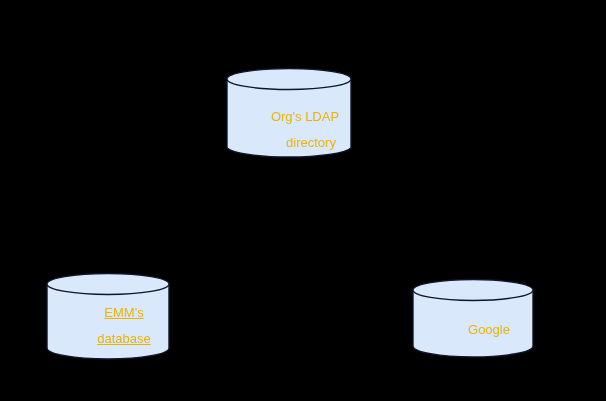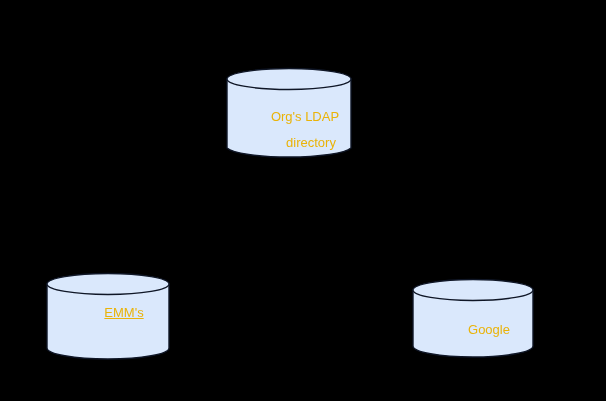--- a/index.html
+++ b/index.html
@@ -61,20 +61,21 @@
     <div class="node-label">Org's LDAP</div>
     <div class="node-label" style="top:62px;padding-left:12px;">directory</div>
   </div>
 
   <div class="node" id="node-emm">
     <svg width="124" height="86" viewBox="0 0 124 86">
       <path d="M1,11 L1,75 A61,11 0 0 0 123,75 L123,11 Z" fill="#dae8fc" stroke="#0f1626" stroke-width="1.4"></path>
       <ellipse cx="62" cy="11" rx="61" ry="10.5" fill="#dae8fc" stroke="#0f1626" stroke-width="1.4"></ellipse>
     </svg>
     <div class="node-label">EMM's</div>
+    <div class="node-label" style="top:53px;">database</div>
   </div>
 
   <div class="node" id="node-google">
     <svg width="122" height="78" viewBox="0 0 122 78">
       <path d="M1,11 L1,67 A60,11 0 0 0 121,67 L121,11 Z" fill="#dae8fc" stroke="#0f1626" stroke-width="1.4"></path>
       <ellipse cx="61" cy="11" rx="60" ry="10.5" fill="#dae8fc" stroke="#0f1626" stroke-width="1.4"></ellipse>
     </svg>
     <div class="node-label" style="top:38px;">Google</div>
   </div>
 

